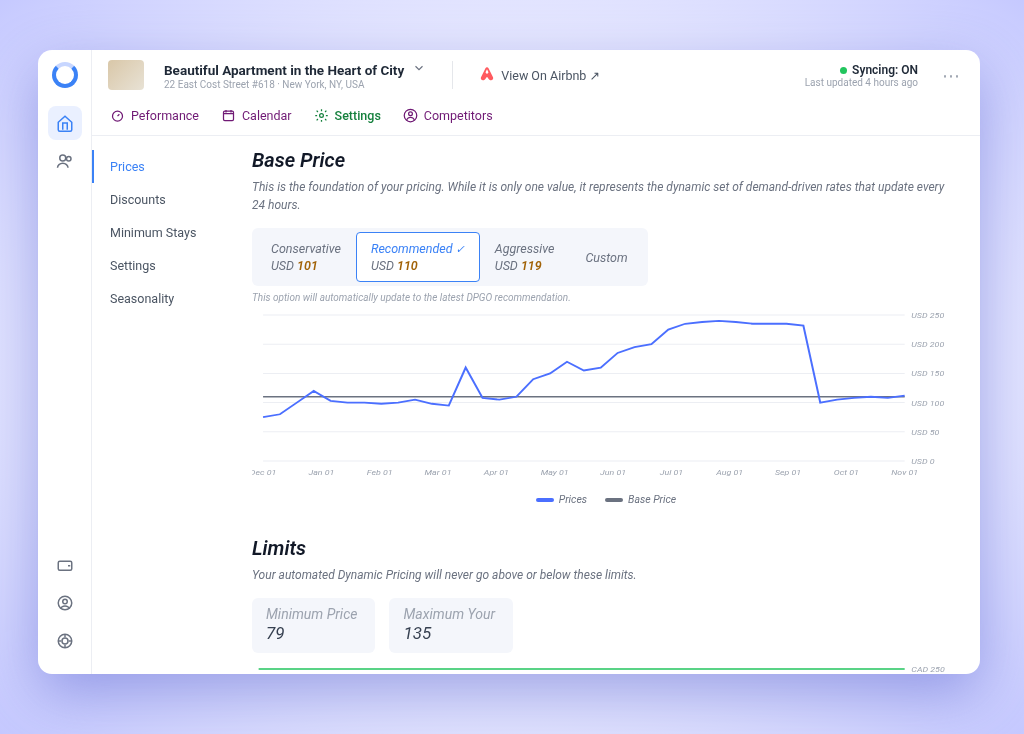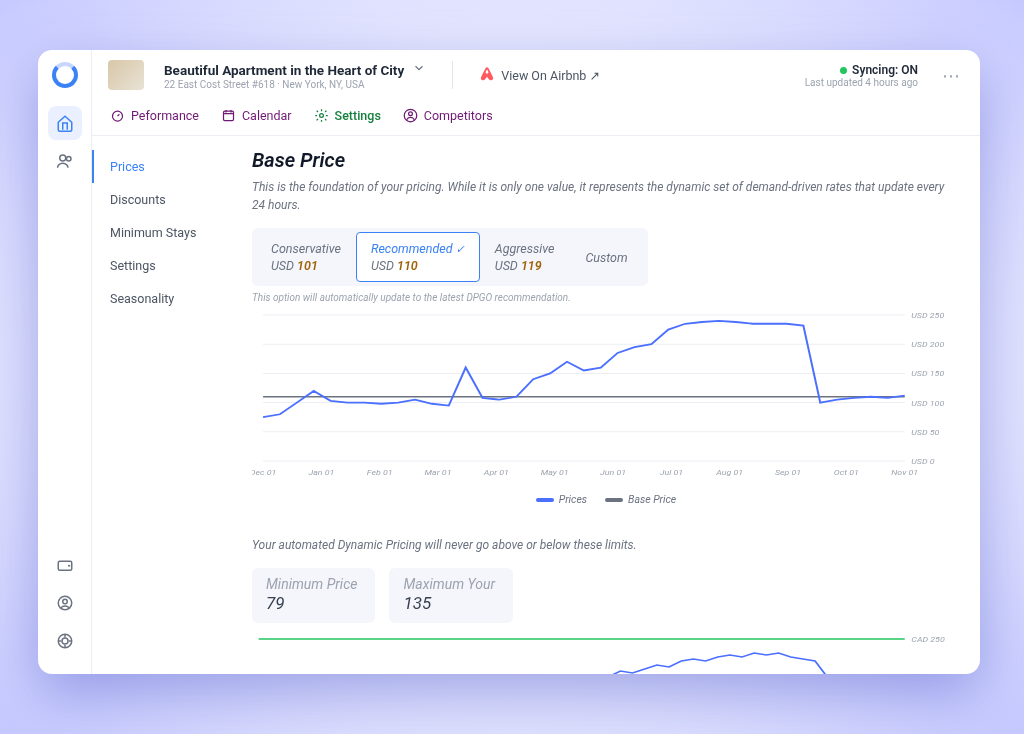--- a/index.html
+++ b/index.html
@@ -239,20 +239,21 @@
               <span class="sw" style="background:#4b6fff"></span>
               <span>Prices</span>
             </span>
           <span>
               <span class="sw" style="background:#6b7280"></span>
               <span>Base Price</span>
             </span>
         </div>
 
         <div class="section2">
+          <h1 class="section-title">Limits</h1>
           <p class="section-desc">Your automated Dynamic Pricing will never go above or below these limits.</p>
           <div class="limits-row">
             <div class="limit-card">
               <div class="limit-label">Minimum Price</div>
               <div class="limit-val">79</div>
             </div>
             <div class="limit-card">
               <div class="limit-label">Maximum Your</div>
               <div class="limit-val">135</div>
             </div>

